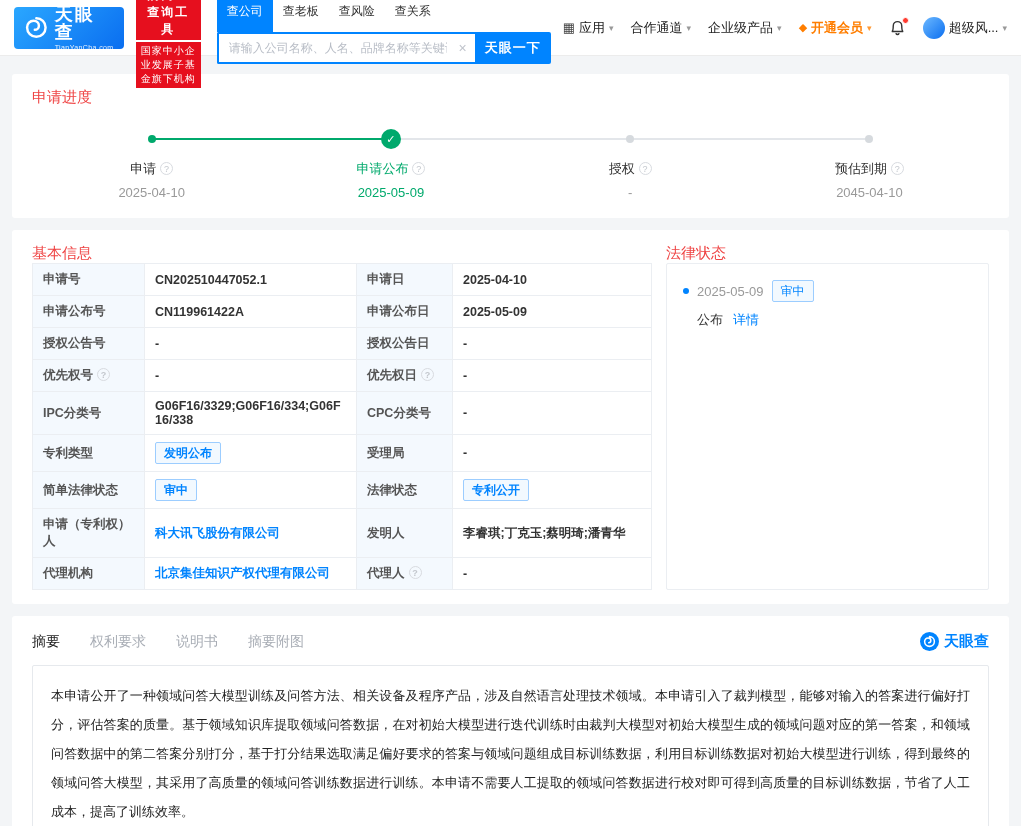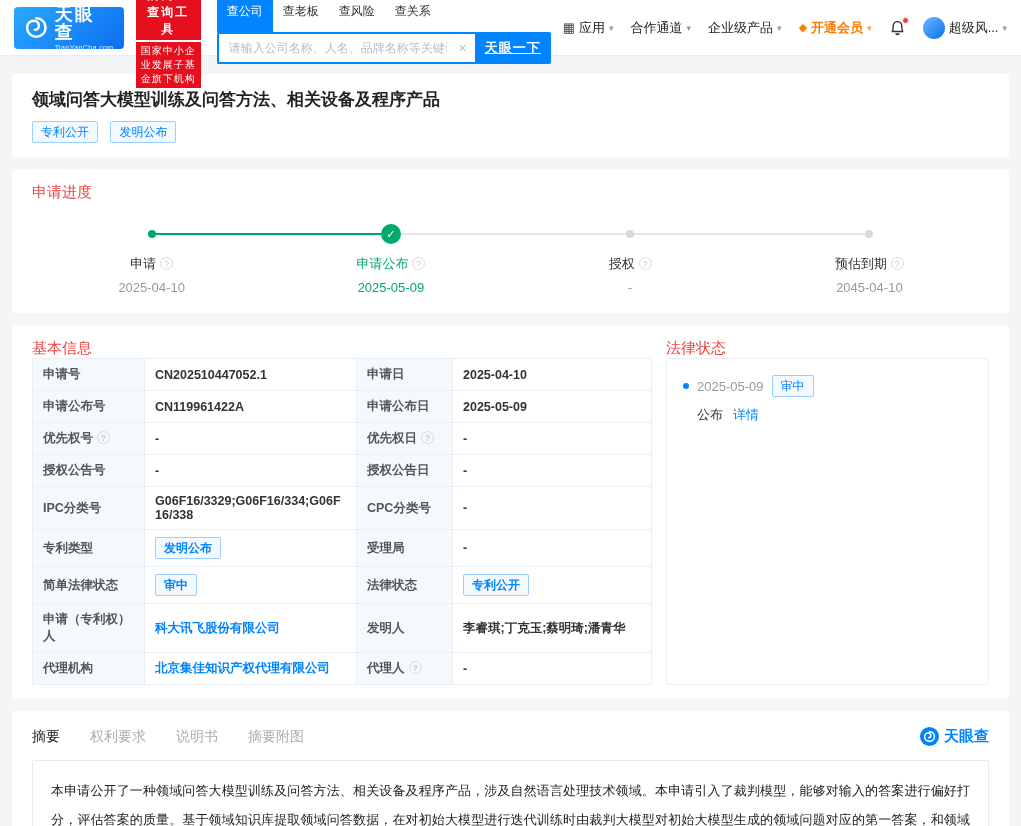--- a/index.html
+++ b/index.html
@@ -19,21 +19,21 @@
   .promo-l2{background:#e60f1e;color:#fff;font-size:10px;letter-spacing:1px;padding:2px 4px;margin-top:2px;}
   .search-area{display:flex;flex-direction:column;margin-left:4px;}
   .search-tabs{display:flex;}
   .stab{font-size:12px;color:#333;padding:12px 10px;cursor:pointer;}
   .stab.active{background:#0084ff;color:#fff;border-radius:2px 2px 0 0;}
   .search-row{display:flex;}
   .input-wrap{display:flex;align-items:center;border:2px solid #0084ff;border-right:none;background:#fff;width:258px;height:32px;border-radius:2px 0 0 2px;}
   .input-wrap input{flex:1;border:none;outline:none;font-size:12px;padding:0 4px 0 10px;color:#333;min-width:0;background:transparent;}
   .input-wrap input::placeholder{color:#b8bdc6;}
   .clear-x{color:#c0c4cc;font-size:14px;padding:0 8px;cursor:pointer;}
-  .search-btn{width:76px;height:32px;background:#0084ff;color:#fff;border:none;font-size:13px;font-weight:bold;cursor:pointer;border-radius:0 2px 2px 0;letter-spacing:1px;text-decoration:underline;}
+  .search-btn{width:76px;height:32px;background:#0084ff;color:#fff;border:none;font-size:13px;font-weight:bold;cursor:pointer;border-radius:0 2px 2px 0;letter-spacing:1px;}
   .top-nav{margin-left:auto;display:flex;align-items:center;gap:17px;font-size:13px;color:#222;white-space:nowrap;}
   .nav-item{display:flex;align-items:center;gap:4px;cursor:pointer;}
   .caret{color:#999;font-size:9px;}
   .grid-i{color:#444;font-size:13px;}
   .vip{color:#ff7e00;font-weight:bold;}
   .vip .caret{color:#ff9933;}
   .diamond-i{color:#ff7e00;font-size:11px;}
   .bell-wrap{position:relative;cursor:pointer;display:flex;}
   .bell-dot{position:absolute;top:-2px;right:-3px;width:7px;height:7px;background:#ff3b30;border-radius:50%;border:1px solid #fff;}
   .avatar{width:22px;height:22px;border-radius:50%;background:linear-gradient(135deg,#6db9ff,#0a6ef0);display:inline-block;}
@@ -154,25 +154,20 @@
     <div class="nav-item">
       <span class="avatar"></span>
       <span>超级风...</span>
       <span class="caret">▾</span>
     </div>
   </nav>
 </header>
 
 <div class="content">
 
-  <section class="card">
-    <h1 class="patent-title">领域问答大模型训练及问答方法、相关设备及程序产品</h1>
-    <span class="tag">专利公开</span>
-    <span class="tag">发明公布</span>
-  </section>
 
   <section class="card">
     <h2 class="sec-heading">申请进度</h2>
     <div class="timeline">
       <div class="tl-track">
         <div class="seg done"></div>
         <div class="seg"></div>
         <div class="seg"></div>
       </div>
       <div class="tl-steps">
@@ -222,29 +217,29 @@
               <td class="lbl lbl-2">申请日</td>
               <td>2025-04-10</td>
             </tr>
             <tr>
               <td class="lbl">申请公布号</td>
               <td class="v-1">CN119961422A</td>
               <td class="lbl lbl-2">申请公布日</td>
               <td>2025-05-09</td>
             </tr>
             <tr>
+              <td class="lbl">授权公告号</td>
+              <td class="v-1">-</td>
+              <td class="lbl lbl-2">授权公告日</td>
+              <td>-</td>
+            </tr>
+            <tr>
               <td class="lbl"><span>优先权号</span><span class="hint">?</span></td>
               <td class="v-1">-</td>
               <td class="lbl lbl-2"><span>优先权日</span><span class="hint">?</span></td>
-              <td>-</td>
-            </tr>
-            <tr>
-              <td class="lbl">授权公告号</td>
-              <td class="v-1">-</td>
-              <td class="lbl lbl-2">授权公告日</td>
               <td>-</td>
             </tr>
             <tr>
               <td class="lbl">IPC分类号</td>
               <td class="v-1">G06F16/3329;G06F16/334;G06F16/338</td>
               <td class="lbl lbl-2">CPC分类号</td>
               <td>-</td>
             </tr>
             <tr>
               <td class="lbl">专利类型</td>

